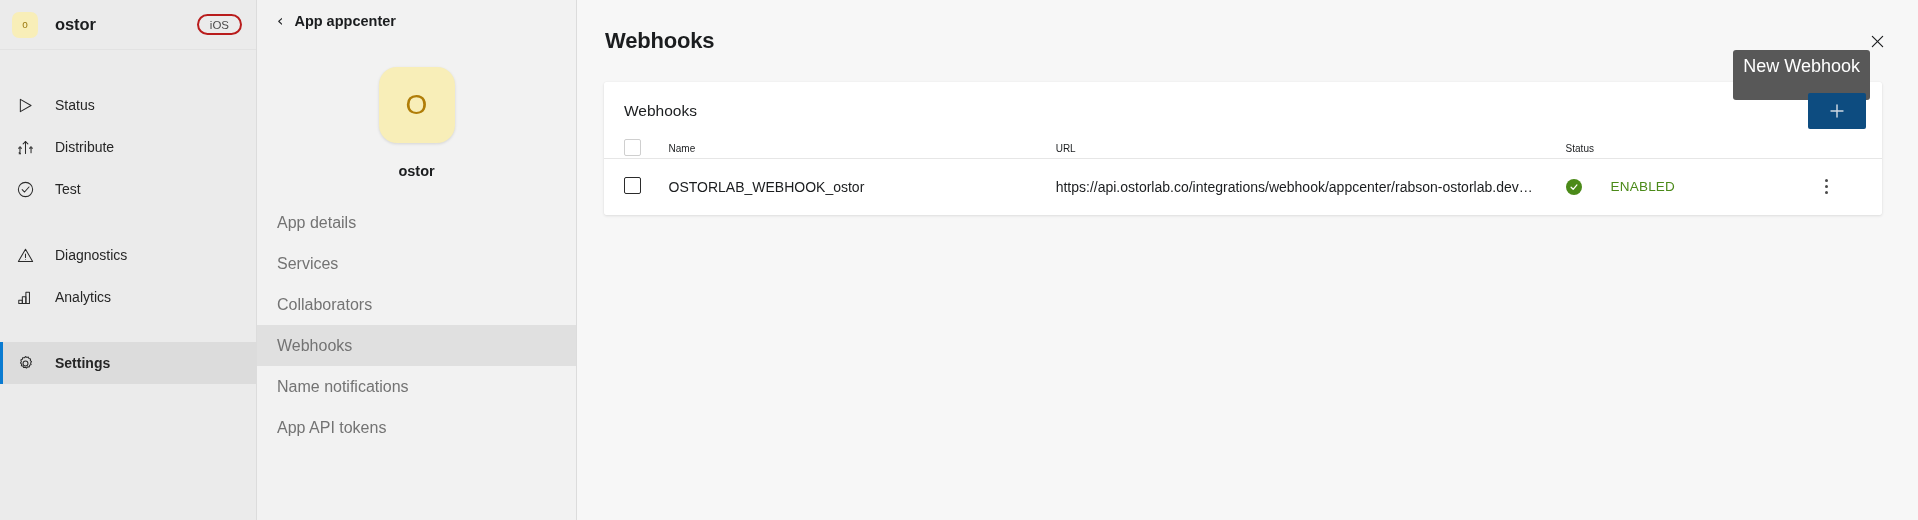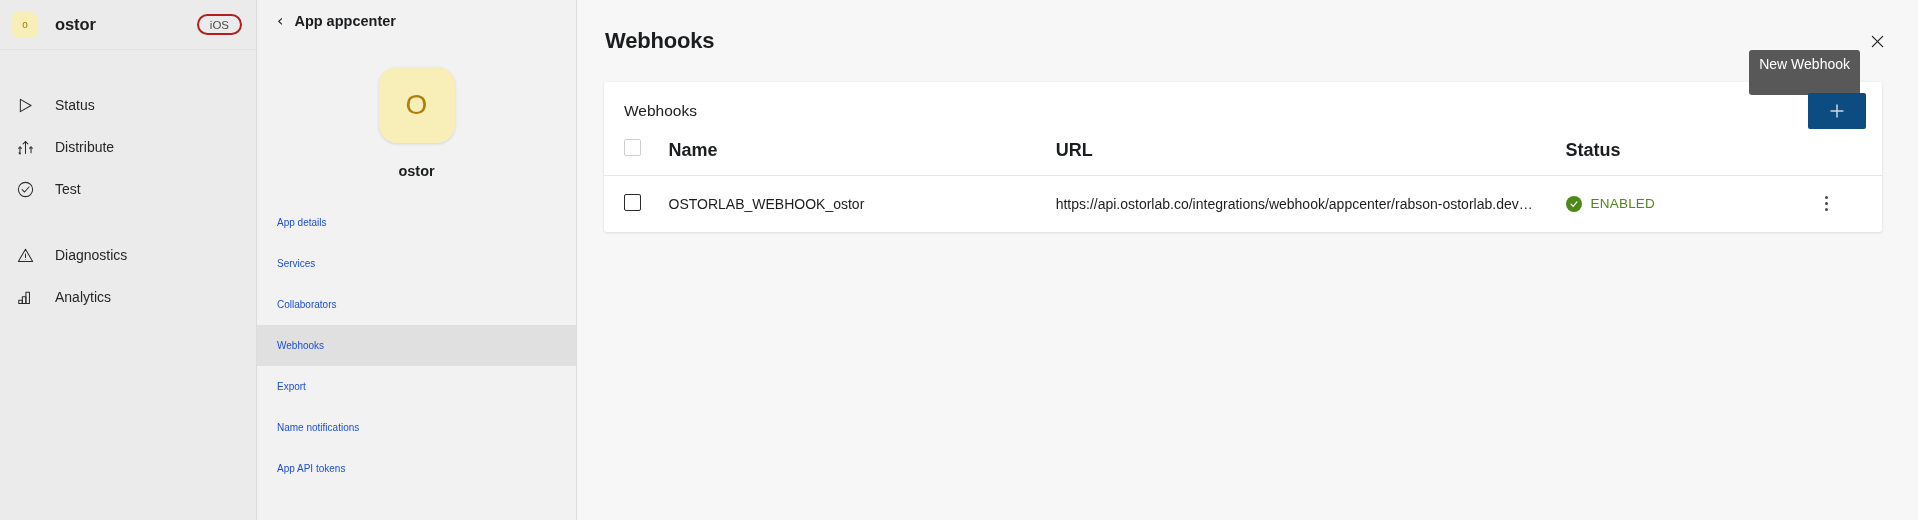--- a/index.html
+++ b/index.html
@@ -110,21 +110,21 @@
   }
   .sp-appname {
     margin-top: 20px;
     font-size: 14.5px; font-weight: bold; color: #1b1d1f;
   }
   .sp-menu { margin-top: 23px; }
   .sp-menu-item {
     height: 41px;
     display: flex; align-items: center;
     padding-left: 20px;
-    font-size: 10px; color: #1d4ed8;
+    font-size: 16px; color: #737373;
     cursor: default;
   }
   .sp-menu-item.selected { background: #e0e0e0; }
 
   
   .main {
     flex: 1 1 auto;
     height: 100%;
     background: #f7f7f7;
     position: relative;
@@ -167,34 +167,33 @@
     right: 16px; top: 11px;
     width: 58px; height: 36px;
     background: #0d4c80;
     border: none;
     border-radius: 2px;
     display: flex; align-items: center; justify-content: center;
     cursor: pointer;
   }
   .tooltip {
     position: absolute;
-    right: 22px; top: -32px;
+    right: 12px; top: -32px;
     background: #585858;
     color: #ffffff;
-    font-size: 14px;
+    font-size: 18px;
     padding: 6px 10px 23px;
     border-radius: 3px;
     white-space: nowrap;
   }
 
   table.wh { width: 100%; border-collapse: collapse; }
   table.wh th, table.wh td { text-align: left; }
   table.wh thead th {
-    font-size: 18px; font-weight: bold; color: #1b1d1f;
-    padding-bottom: 14px;
+    font-size: 10px; font-weight: normal; color: #1b1d1f;
     border-bottom: 1px solid #e6e6e6;
     vertical-align: middle;
   }
   table.wh tbody td {
     font-size: 14px; color: #1b1d1f;
     height: 56px;
     vertical-align: middle;
   }
   .col-cb { width: 62px; padding-left: 20px; }
   .col-name { width: 372px; }
@@ -211,21 +210,21 @@
     cursor: pointer;
   }
   .cb.dark { border-color: #2b2b2b; }
 
   .url-cell {
     max-width: 480px;
     overflow: hidden;
     text-overflow: ellipsis;
     white-space: nowrap;
   }
-  .status-wrap { display: flex; align-items: center; }
+  .status-wrap { display: flex; align-items: center; gap: 20px; }
   .status-dot {
     width: 16px; height: 16px;
     border-radius: 50%;
     background: #4b8a19;
     display: flex; align-items: center; justify-content: center;
     flex: 0 0 16px;
   }
   .status-label {
     margin-left: 9px;
     font-size: 13.5px; color: #4b8a19;
@@ -314,20 +313,29 @@
             <path d="M3.5 19.5 L3.5 15.5 L8 15.5 L8 19.5 Z"></path>
             <path d="M8 19.5 L8 11 L12.5 11 L12.5 19.5 Z"></path>
             <path d="M12.5 19.5 L12.5 5.5 L17 5.5 L17 19.5 Z"></path>
           </svg>
         </span>
         <span class="lbl">Analytics</span>
       </div>
 
       <div class="nav-gap"></div>
 
+      <div class="nav-item active">
+        <span class="ico">
+          <svg width="19" height="19" viewBox="0 0 24 24" fill="none" stroke="#2b2b2b" stroke-width="1.3" stroke-linejoin="round">
+            <circle cx="12" cy="12" r="3.1"></circle>
+            <path d="M12 3.2 L13.6 4.3 L15.6 3.9 L16.4 5.8 L18.4 6.2 L18.1 8.3 L19.6 9.7 L18.4 11.4 L19.1 13.4 L17.2 14.3 L16.8 16.3 L14.7 16.2 L13.2 17.7 L11.6 16.6 L9.6 17.1 L8.8 15.2 L6.8 14.8 L7.1 12.7 L5.6 11.3 L6.8 9.6 L6.1 7.6 L8 6.7 L8.4 4.7 L10.5 4.8 Z"></path>
+          </svg>
+        </span>
+        <span class="lbl">Settings</span>
+      </div>
 
     </div>
   </nav>
 
   <aside class="settings-panel">
 
     <div class="sp-head">
       <span class="sp-back">‹</span>
       <span class="sp-title">App appcenter</span>
     </div>
@@ -344,23 +352,20 @@
         <span>App details</span>
       </div>
       <div class="sp-menu-item">
         <span>Services</span>
       </div>
       <div class="sp-menu-item">
         <span>Collaborators</span>
       </div>
       <div class="sp-menu-item selected">
         <span>Webhooks</span>
-      </div>
-      <div class="sp-menu-item">
-        <span>Export</span>
       </div>
       <div class="sp-menu-item">
         <span>Name notifications</span>
       </div>
       <div class="sp-menu-item">
         <span>App API tokens</span>
       </div>
     </div>
   </aside>
 

